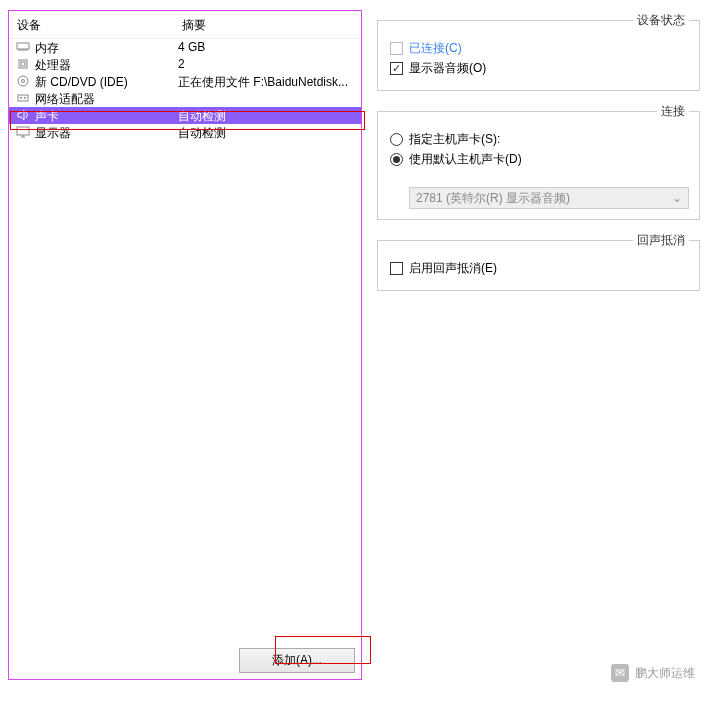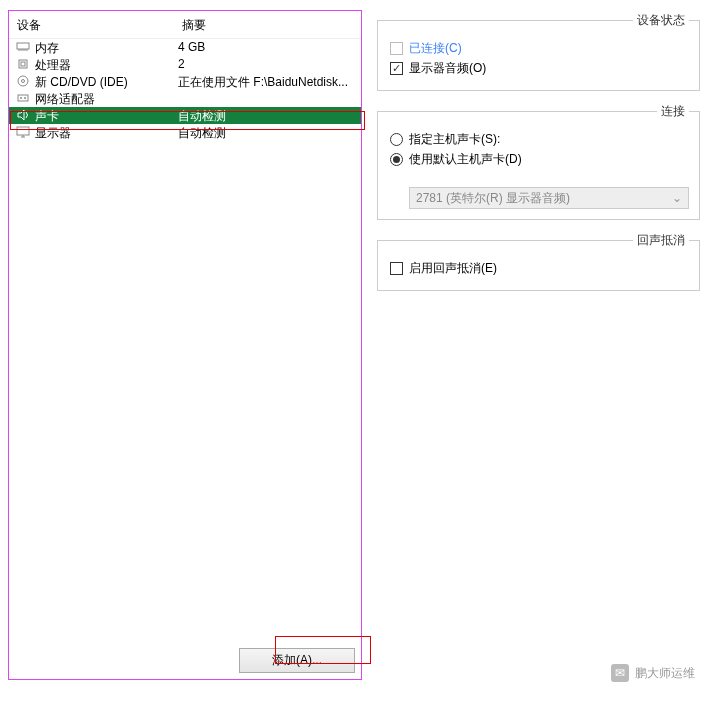--- a/index.html
+++ b/index.html
@@ -7,21 +7,21 @@
 .main { display: flex; height: 690px; position: relative; }
 .left-panel { width: 370px; border: 1px solid #d946ef; margin: 10px 5px 10px 8px; display: flex; flex-direction: column; background: #fff; }
 .device-header { display: flex; border-bottom: 1px solid #eee; padding: 6px 8px 4px 8px; }
 .device-header .col1 { width: 165px; }
 .device-header .col2 { flex: 1; }
 .device-list { flex: 1; overflow: auto; }
 .device-row { display: flex; align-items: flex-start; padding: 1px 0 1px 6px; height: 17px; cursor: default; }
 .device-row .icon { width: 16px; height: 14px; margin-right: 4px; display: flex; align-items: center; justify-content: center; color: #888; }
 .device-row .label { width: 143px; white-space: nowrap; overflow: hidden; text-overflow: ellipsis; }
 .device-row .summary { flex: 1; white-space: nowrap; overflow: hidden; text-overflow: ellipsis; }
-.device-row.selected { background: #15803d; color: #fff; }
+.device-row.selected { background: #8b5cf6; color: #fff; }
 .device-row.selected .icon { color: #fff; }
 .highlight-box { position: absolute; border: 1px solid #d00; pointer-events: none; }
 .button-row { display: flex; justify-content: flex-end; gap: 8px; padding: 6px 6px; }
 .btn { background: linear-gradient(#f5f5f5, #e5e5e5); border: 1px solid #aaa; padding: 3px 32px; cursor: pointer; min-width: 82px; text-align: center; }
 .right-panel { flex: 1; padding: 12px 15px 0 10px; text-align: right; }
 fieldset { border: 1px solid #ccc; padding: 8px 10px 10px 12px; margin-bottom: 12px; }
 legend { padding: 0 4px; color: #333; }
 .field-row { display: flex; align-items: center; margin: 3px 0; }
 .checkbox, .radio { width: 13px; height: 13px; margin-right: 6px; border: 1px solid #333; display: inline-flex; align-items: center; justify-content: center; position: relative; }
 .checkbox.disabled { border-color: #bbb; }

